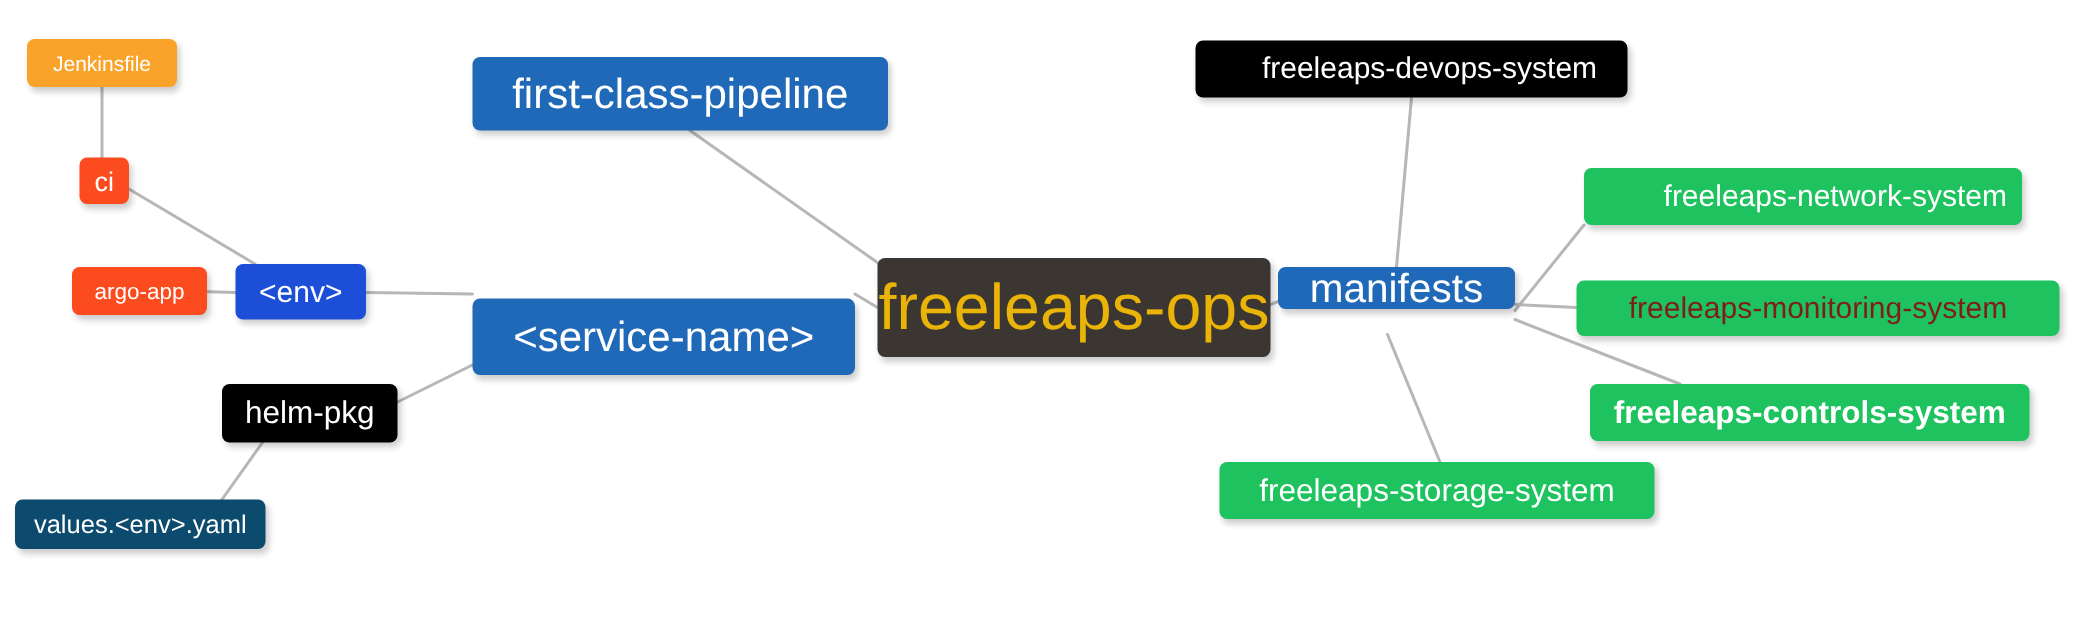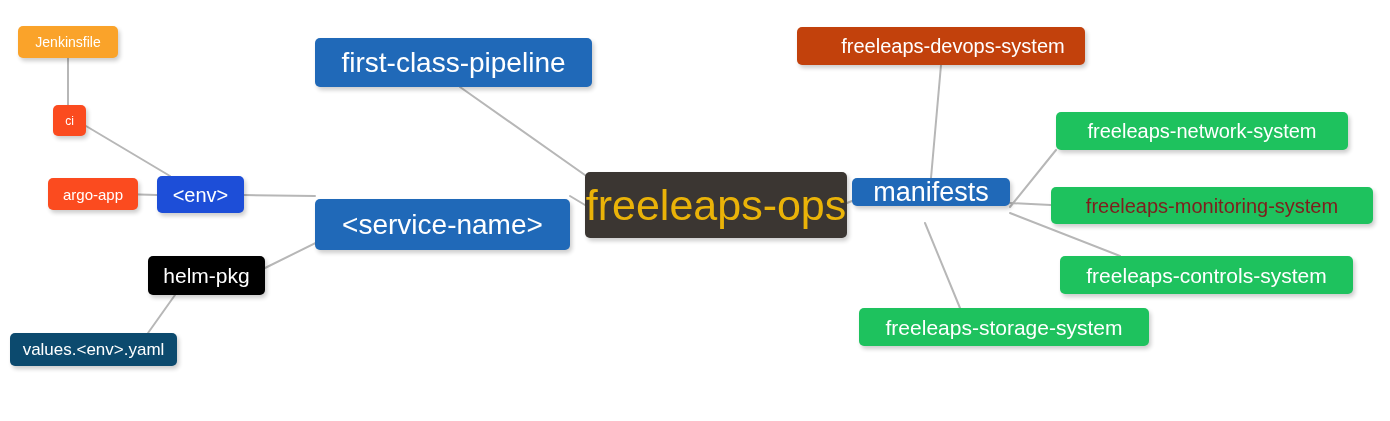--- a/index.html
+++ b/index.html
@@ -68,21 +68,21 @@
       <path d="M 931,178 L 941,65" class="edge" stroke="#b7b7b7"></path>
       <path d="M 1010,207 L 1056,150" class="edge" stroke="#b7b7b7"></path>
       <path d="M 1010,203 L 1051,205" class="edge" stroke="#b7b7b7"></path>
       <path d="M 1010,213 L 1120,256" class="edge" stroke="#b7b7b7"></path>
       <path d="M 925,223 L 960,308" class="edge" stroke="#b7b7b7"></path>
     </svg>
   <div id="node-layer">
       <div class="node" style="left: 18px; top: 26px; width: 100px; height: 32px; background: rgb(250, 163, 42); color: rgb(255, 255, 255); font-size: 14px;">
         <span class="node-label">Jenkinsfile</span>
       </div>
-      <div class="node" style="left: 53px; top: 105px; width: 33px; height: 31px; background: rgb(251, 75, 31); color: rgb(255, 255, 255); font-size: 12px;">
+      <div class="node" style="left: 53px; top: 105px; width: 33px; height: 31px; background: rgb(251, 75, 31); color: rgb(255, 255, 255); font-size: 18px;">
         <span class="node-label">ci</span>
       </div>
       <div class="node" style="left: 48px; top: 178px; width: 90px; height: 32px; background: rgb(251, 75, 31); color: rgb(255, 255, 255); font-size: 15px;">
         <span class="node-label">argo-app</span>
       </div>
       <div class="node" style="left: 157px; top: 176px; width: 87px; height: 37px; background: #1d4ed8; color: rgb(255, 255, 255); font-size: 20px;">
         <span class="node-label">&lt;env&gt;</span>
       </div>
       <div class="node" style="left: 148px; top: 256px; width: 117px; height: 39px; background: #000000; color: rgb(255, 255, 255); font-size: 21px;">
         <span class="node-label">helm-pkg</span>
@@ -95,29 +95,29 @@
       </div>
       <div class="node" style="left: 315px; top: 170px; width: 255px; height: 51px; background: rgb(32, 105, 184); color: rgb(255, 255, 255); font-size: 28px; margin-top: 29px;">
         <span class="node-label">&lt;service-name&gt;</span>
       </div>
       <div class="node" style="left: 585px; top: 172px; width: 262px; height: 66px; background: rgb(59, 54, 50); color: #eab308; font-size: 43px;">
         <span class="node-label">freeleaps-ops</span>
       </div>
       <div class="node" style="left: 852px; top: 178px; width: 158px; height: 28px; background: rgb(32, 105, 184); color: rgb(255, 255, 255); font-size: 27px;">
         <span class="node-label">manifests</span>
       </div>
-      <div class="node" style="left: 797px; top: 27px; width: 288px; height: 38px; background: #c2410c; color: rgb(255, 255, 255); font-size: 20px; padding-left: 34px;">
+      <div class="node" style="left: 797px; top: 27px; width: 288px; height: 38px; background: #000000; color: rgb(255, 255, 255); font-size: 20px; padding-left: 34px;">
         <span class="node-label">freeleaps-devops-system</span>
       </div>
-      <div class="node" style="left: 1056px; top: 112px; width: 292px; height: 38px; background: rgb(30, 194, 94); color: rgb(255, 255, 255); font-size: 20px;">
+      <div class="node" style="left: 1056px; top: 112px; width: 292px; height: 38px; background: rgb(30, 194, 94); color: rgb(255, 255, 255); font-size: 20px; justify-content: flex-end;">
         <span class="node-label">freeleaps-network-system</span>
       </div>
       <div class="node" style="left: 1051px; top: 187px; width: 322px; height: 37px; background: rgb(30, 194, 94); color: #7f1d1d; font-size: 20px;">
         <span class="node-label">freeleaps-monitoring-system</span>
       </div>
-      <div class="node" style="left: 1060px; top: 256px; width: 293px; height: 38px; background: rgb(30, 194, 94); color: rgb(255, 255, 255); font-size: 21px;">
+      <div class="node" style="left: 1060px; top: 256px; width: 293px; height: 38px; background: rgb(30, 194, 94); color: rgb(255, 255, 255); font-size: 21px; font-weight: bold;">
         <span class="node-label">freeleaps-controls-system</span>
       </div>
-      <div class="node" style="left: 859px; top: 308px; width: 290px; height: 38px; background: rgb(30, 194, 94); color: rgb(255, 255, 255); font-size: 21px;">
+      <div class="node" style="left: 813px; top: 308px; width: 290px; height: 38px; background: rgb(30, 194, 94); color: rgb(255, 255, 255); font-size: 21px;">
         <span class="node-label">freeleaps-storage-system</span>
       </div>
     </div>
 </div>
 
 </body></html>

